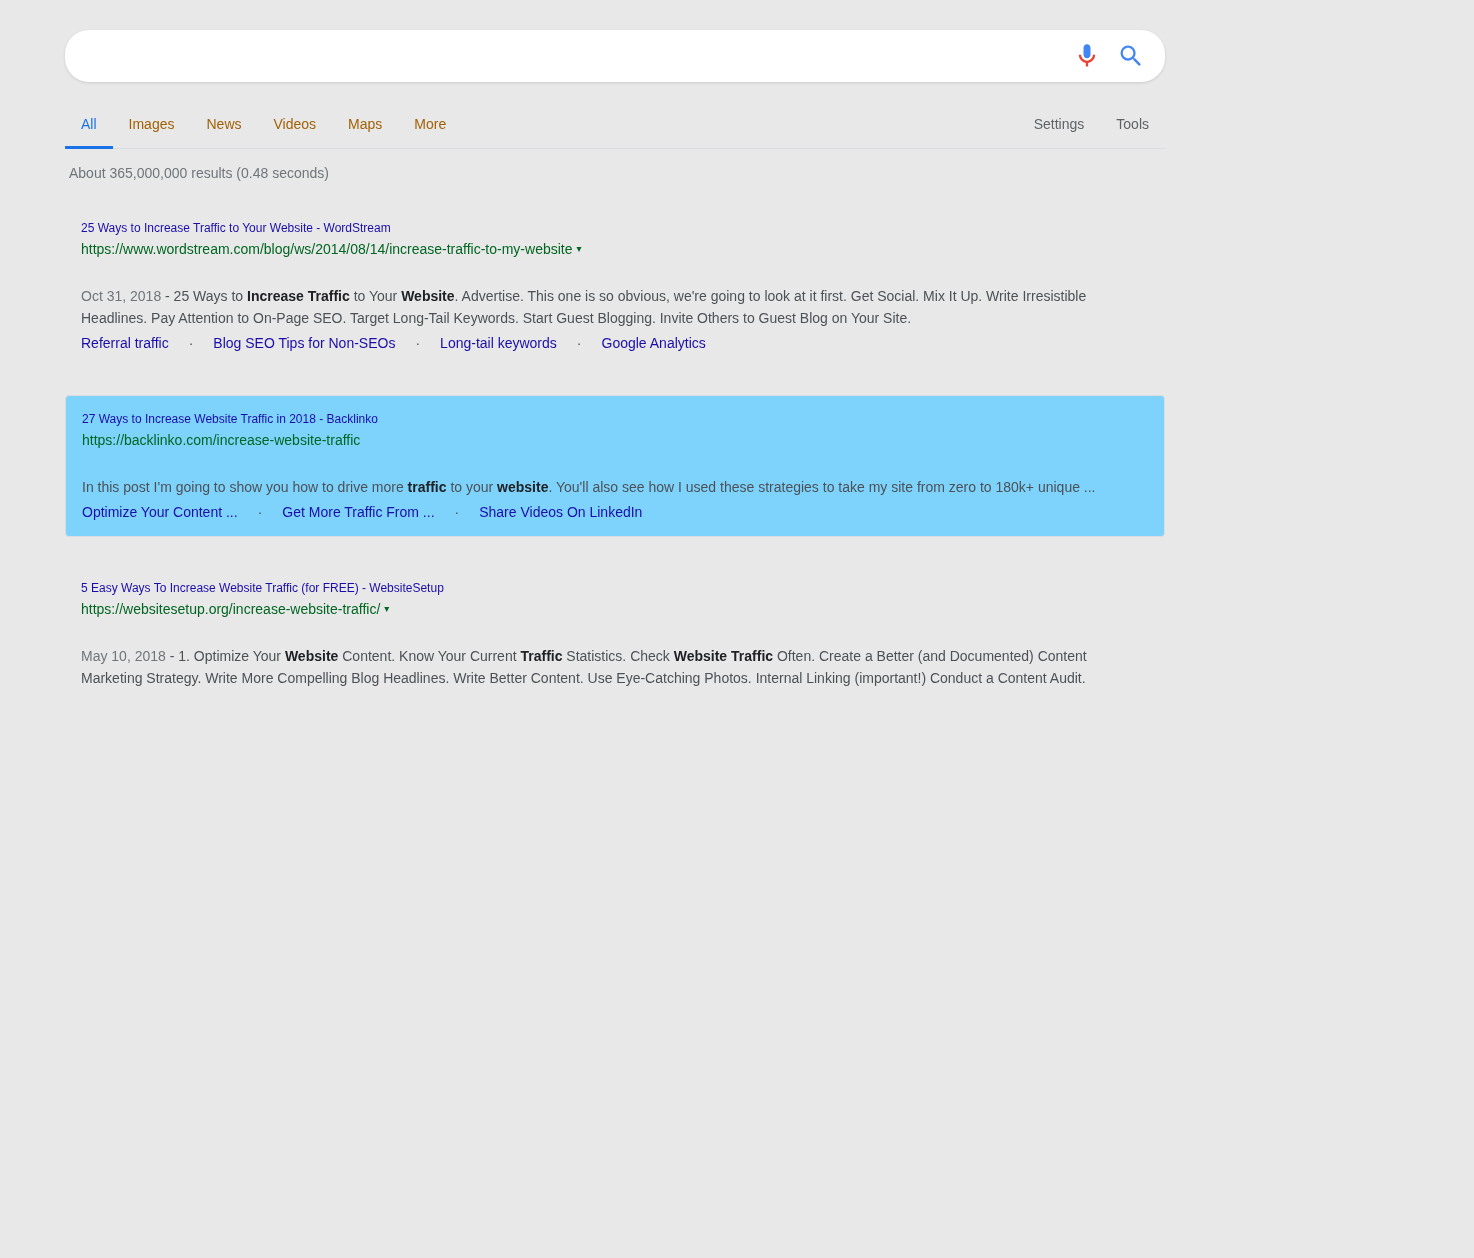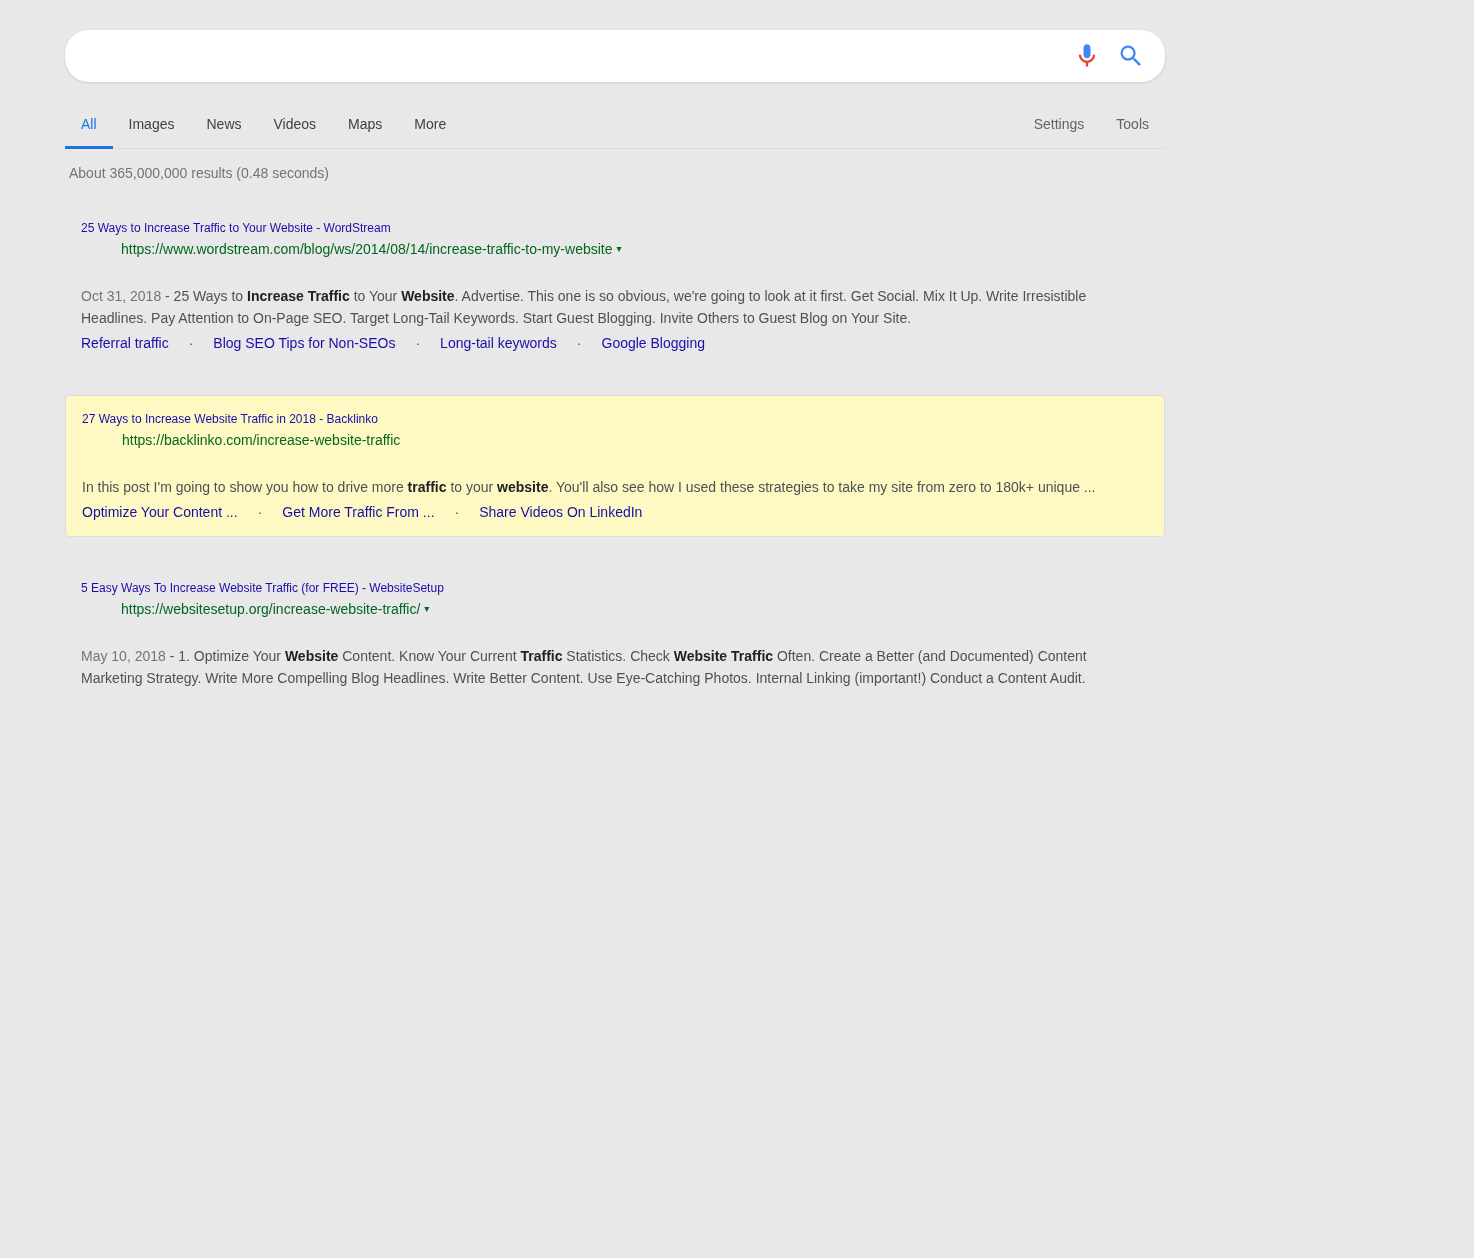--- a/index.html
+++ b/index.html
@@ -57,21 +57,21 @@
       align-items: center;
       border-bottom: 1px solid #dadce0;
       margin-bottom: 16px;
       padding-bottom: 0;
       max-width: 1100px;
       gap: 0;
     }
     .nav-tab {
       padding: 14px 16px;
       font-size: 14px;
-      color: #404040;
+      color: #a16207;
       cursor: pointer;
       text-decoration: none;
       border-bottom: 3px solid transparent;
       margin-bottom: -1px;
       white-space: nowrap;
     }
     .nav-tab.active {
       color: #1a73e8;
       border-bottom: 3px solid #1a73e8;
       font-weight: 500;
@@ -95,42 +95,41 @@
     .results-container {
       max-width: 1100px;
     }
 
     .result-item {
       background: transparent;
       margin-bottom: 28px;
       padding: 16px;
     }
     .result-item.highlighted {
-      background: #fef9c3;
+      background: #7dd3fc;
       border: 1px solid #dadce0;
       border-radius: 4px;
       padding: 16px;
     }
 
     .result-title {
       font-size: 12px;
       color: #1a0dab;
       text-decoration: none;
       cursor: pointer;
       line-height: 1.3;
       display: block;
       margin-bottom: 4px;
     }
 
     .result-url-row {
       display: flex;
       align-items: center;
       gap: 4px;
       margin-bottom: 6px;
-      margin-left: 40px;
     }
     .result-url {
       color: #006621;
       font-size: 14px;
       text-decoration: none;
     }
     .dropdown-arrow {
       color: #006621;
       font-size: 10px;
       cursor: pointer;
@@ -221,21 +220,21 @@
       <div class="result-snippet">
         <span class="result-date">Oct 31, 2018</span> - 25 Ways to <b>Increase Traffic</b> to Your <b>Website</b>. Advertise. This one is so obvious, we're going to look at it first. Get Social. Mix It Up. Write Irresistible Headlines. Pay Attention to On-Page SEO. Target Long-Tail Keywords. Start Guest Blogging. Invite Others to Guest Blog on Your Site.
       </div>
       <div class="result-sitelinks">
         <a class="sitelink" href="#">Referral traffic</a>
         <span class="sitelink-separator"> · </span>
         <a class="sitelink" href="#">Blog SEO Tips for Non-SEOs</a>
         <span class="sitelink-separator"> · </span>
         <a class="sitelink" href="#">Long-tail keywords</a>
         <span class="sitelink-separator"> · </span>
-        <a class="sitelink" href="#">Google Blogging</a>
+        <a class="sitelink" href="#">Google Analytics</a>
       </div>
     </div>
 
     <div class="result-item highlighted">
       <a class="result-title" href="#">27 Ways to Increase Website Traffic in 2018 - Backlinko</a>
       <div class="result-url-row">
         <a class="result-url" href="#">https://backlinko.com/increase-website-traffic</a>
       </div>
       <div class="result-snippet">
         In this post I'm going to show you how to drive more <b>traffic</b> to your <b>website</b>. You'll also see how I used these strategies to take my site from zero to 180k+ unique ...

